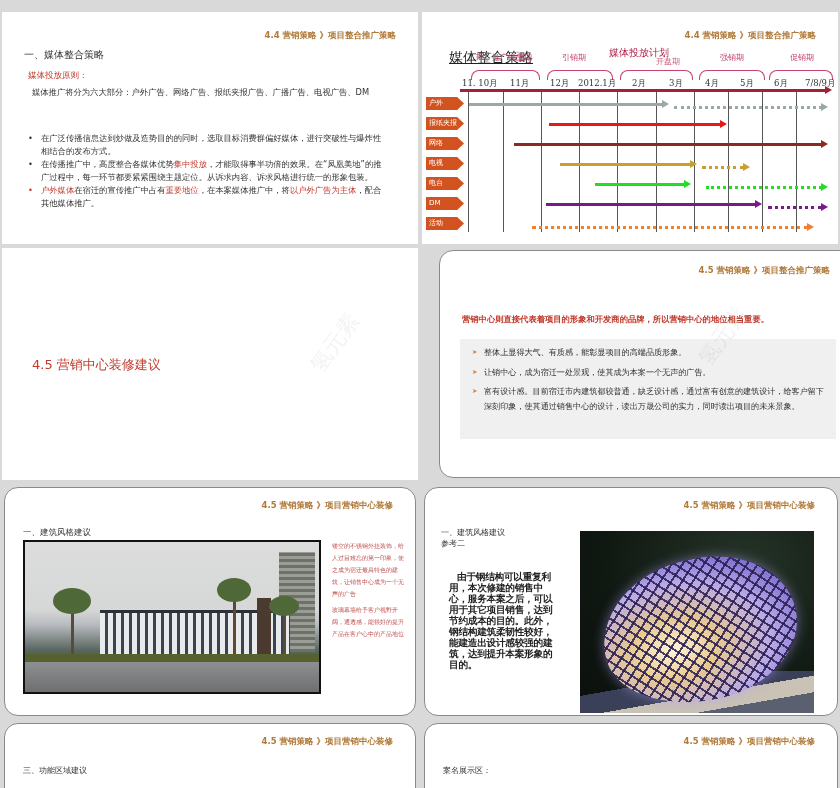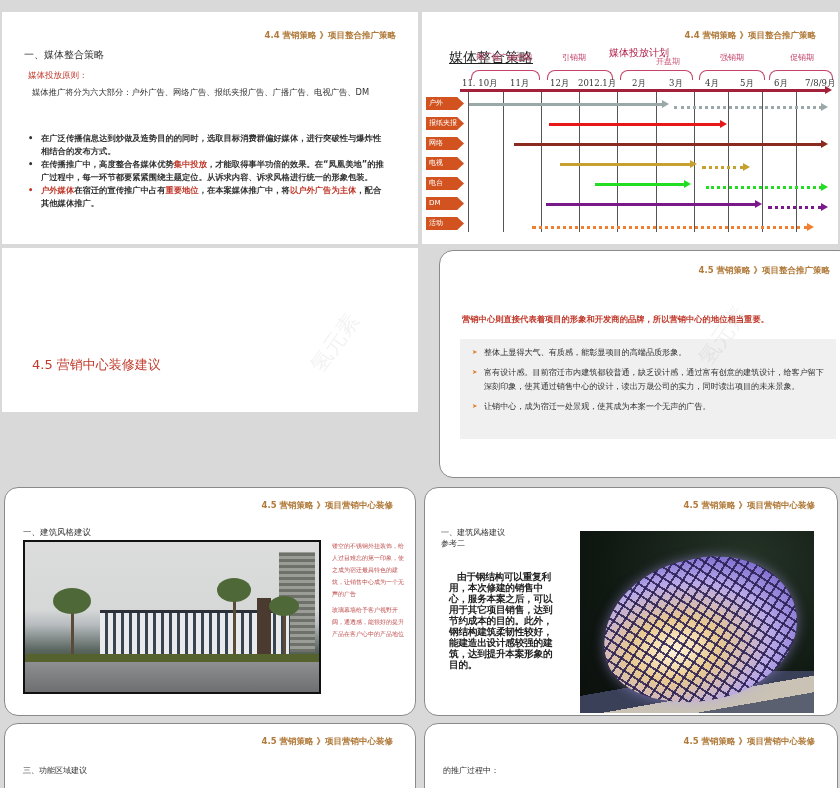--- a/index.html
+++ b/index.html
@@ -7,21 +7,21 @@
   .slide { position: absolute; background: #fff; overflow: hidden; }
   .slide.rounded { border: 1px solid #8a8a8a; border-radius: 14px; }
   .hdr { position: absolute; right: 22px; font-size: 8.5px; font-weight: bold; color: #b07a3a; white-space: nowrap; }
   .wm { position: absolute; font-size: 22px; color: rgba(0,0,0,0.05); transform: rotate(-55deg); white-space: nowrap; pointer-events: none; }
 
   
   #s1 { left: 2px; top: 12px; width: 416px; height: 232px; }
   #s1 .h1 { position: absolute; left: 22px; top: 36px; font-size: 10px; color: #333; }
   #s1 .h2 { position: absolute; left: 26px; top: 58px; font-size: 8.5px; color: #c0392b; }
   #s1 .p { position: absolute; left: 30px; top: 74px; width: 350px; font-size: 8.3px; color: #333; line-height: 13px; }
-  #s1 ul { position: absolute; left: 26px; top: 120px; width: 360px; list-style: none; font-weight: bold; }
+  #s1 ul { position: absolute; left: 26px; top: 120px; width: 360px; list-style: none; }
   #s1 li { position: relative; padding-left: 13px; font-size: 8.3px; line-height: 12.5px; color: #333; margin-bottom: 1px; }
   #s1 li::before { content: "•"; position: absolute; left: 0; color: #333; }
   #s1 li.hl::before { color: #c0392b; }
   .em { color: #c0392b; }
 
   
   #s2 { left: 422px; top: 12px; width: 416px; height: 232px; }
   .g-title { position: absolute; left: 27px; top: 37px; font-size: 14px; color: #222; text-decoration: underline; }
   .g-main { position: absolute; left: 187px; top: 34px; font-size: 10px; color: #b0204a; }
   .g-phase { position: absolute; font-size: 8px; color: #c4446a; }
@@ -30,21 +30,21 @@
   .g-axis::after { content: ""; position: absolute; right: -6px; top: -3px; border-left: 7px solid #a3203a; border-top: 4.5px solid transparent; border-bottom: 4.5px solid transparent; }
   .g-month { position: absolute; top: 66px; font-family: "DejaVu Serif", serif; font-size: 8.5px; color: #333; white-space: nowrap; }
   .g-vline { position: absolute; top: 80px; width: 1px; height: 140px; background: #555; }
   .g-label { position: absolute; left: 4px; width: 38px; height: 13px; background: #d2531f; color: #fff; font-size: 7px; line-height: 13px; padding-left: 3px; clip-path: polygon(0 0, 82% 0, 100% 50%, 82% 100%, 0 100%); white-space: nowrap; overflow: hidden; }
   .g-bar { position: absolute; height: 3px; }
   .g-bar::after { content: ""; position: absolute; right: -6px; top: -3px; border-left: 7px solid; border-left-color: inherit; border-top: 4.5px solid transparent; border-bottom: 4.5px solid transparent; }
   .g-bar.dot { background: none !important; border-top: 3px dotted; height: 0; }
   .g-bar.dot::after { top: -6px; }
 
   
-  #s3 { left: 2px; top: 248px; width: 416px; height: 164px; }
+  #s3 { left: 2px; top: 248px; width: 416px; height: 232px; }
   #s3 .big { position: absolute; left: 30px; top: 108px; font-size: 13px; color: #c0392b; }
 
   
   #s4 { left: 439px; top: 250px; width: 414px; height: 228px; }
   #s4 .lead { position: absolute; left: 22px; top: 63px; font-size: 8.3px; font-weight: bold; color: #c0392b; white-space: nowrap; }
   #s4 .box { position: absolute; left: 20px; top: 88px; width: 376px; height: 100px; background: #f0f0f0; padding: 6px 10px 0 12px; }
   #s4 .box div { position: relative; padding-left: 12px; font-size: 8.1px; line-height: 14.5px; color: #333; margin-bottom: 5px; }
   #s4 .box div::before { content: "➤"; position: absolute; left: 0; font-size: 6.5px; color: #e07b2a; }
 
   
@@ -157,22 +157,22 @@
 <div class="slide" id="s3">
   <div class="big">4.5 营销中心装修建议</div>
   <div class="wm" style="left:300px;top:80px">氢元素</div>
 </div>
 
 <div class="slide rounded" id="s4">
   <div class="hdr" style="top:14px">4.5  营销策略 》项目整合推广策略</div>
   <div class="lead">营销中心则直接代表着项目的形象和开发商的品牌，所以营销中心的地位相当重要。</div>
   <div class="box">
     <div>整体上显得大气、有质感，能彰显项目的高端品质形象。</div>
+    <div>让销中心，成为宿迁一处景观，使其成为本案一个无声的广告。</div>
     <div>富有设计感。目前宿迁市内建筑都较普通，缺乏设计感，通过富有创意的建筑设计，给客户留下深刻印象，使其通过销售中心的设计，读出万晟公司的实力，同时读出项目的未来景象。</div>
-    <div>让销中心，成为宿迁一处景观，使其成为本案一个无声的广告。</div>
   </div>
   <div class="wm" style="left:250px;top:70px">氢元素</div>
 </div>
 
 <div class="slide rounded" id="s5">
   <div class="hdr" style="top:12px">4.5  营销策略 》项目营销中心装修</div>
   <div class="h1">一、建筑风格建议</div>
   <div class="photo1" title="销售中心实景照片">
     <div class="tower"></div>
     <div class="bld"></div>
@@ -203,14 +203,14 @@
   </div>
 </div>
 
 <div class="slide rounded" id="s7">
   <div class="hdr" style="top:12px">4.5  营销策略 》项目营销中心装修</div>
   <div class="h1">三、功能区域建议</div>
 </div>
 
 <div class="slide rounded" id="s8">
   <div class="hdr" style="top:12px">4.5  营销策略 》项目营销中心装修</div>
-  <div class="h1">的推广过程中：</div>
+  <div class="h1">案名展示区：</div>
 </div>
 
 </body></html>

